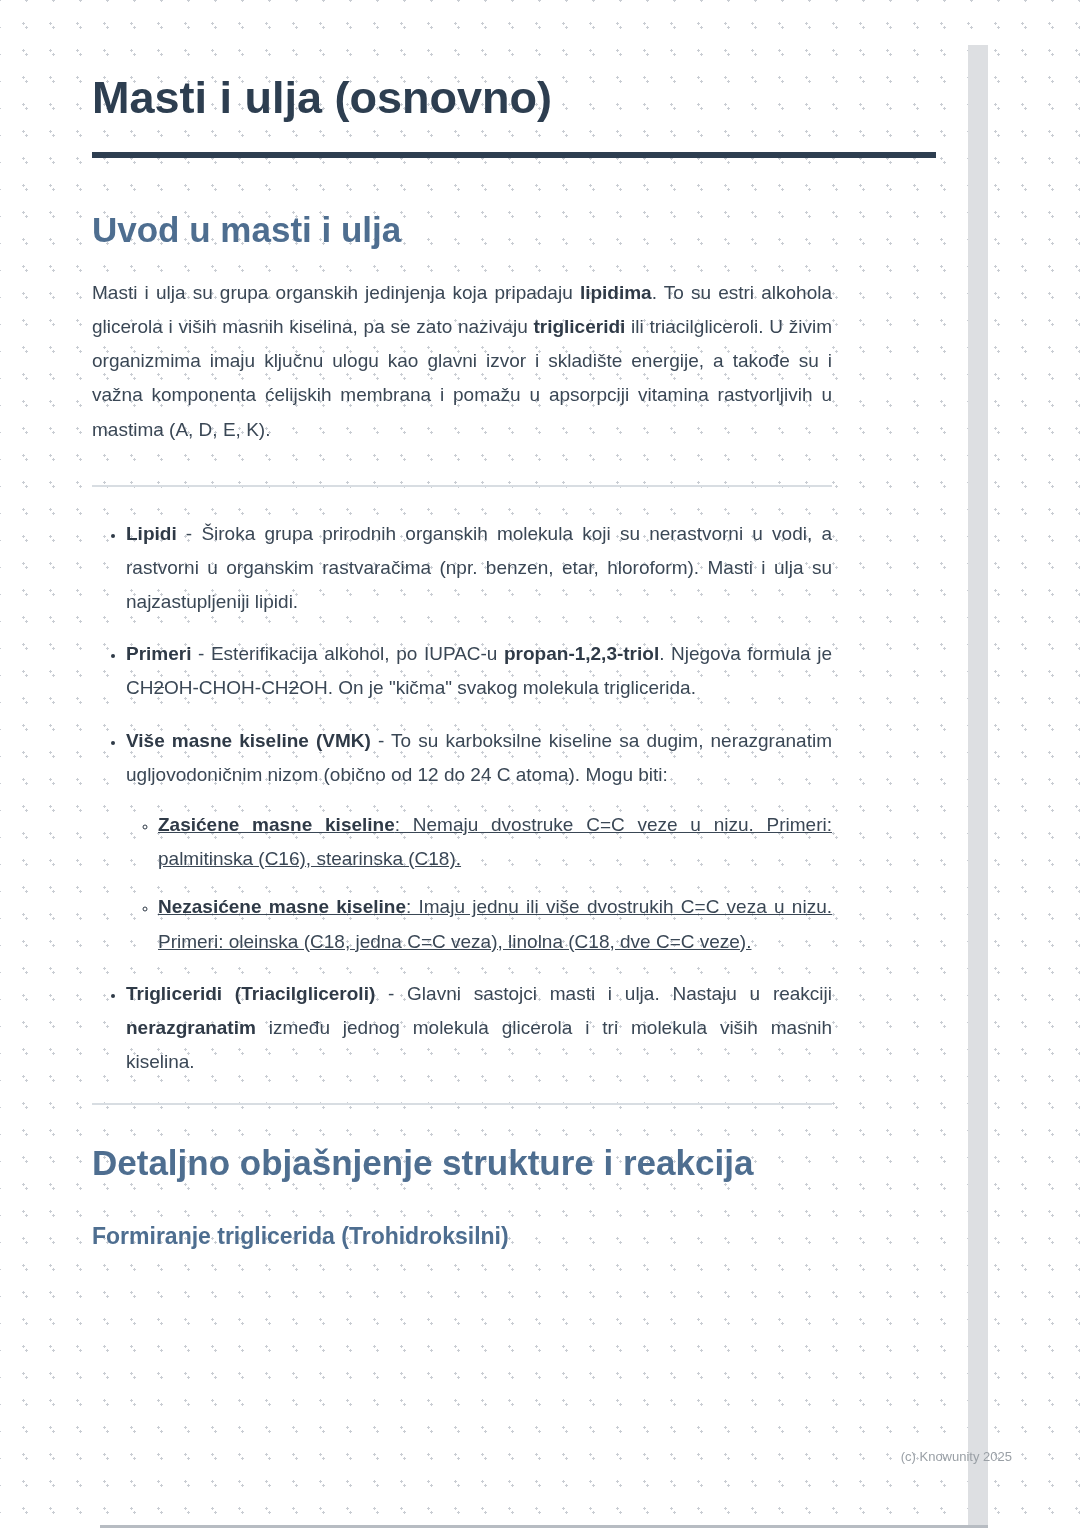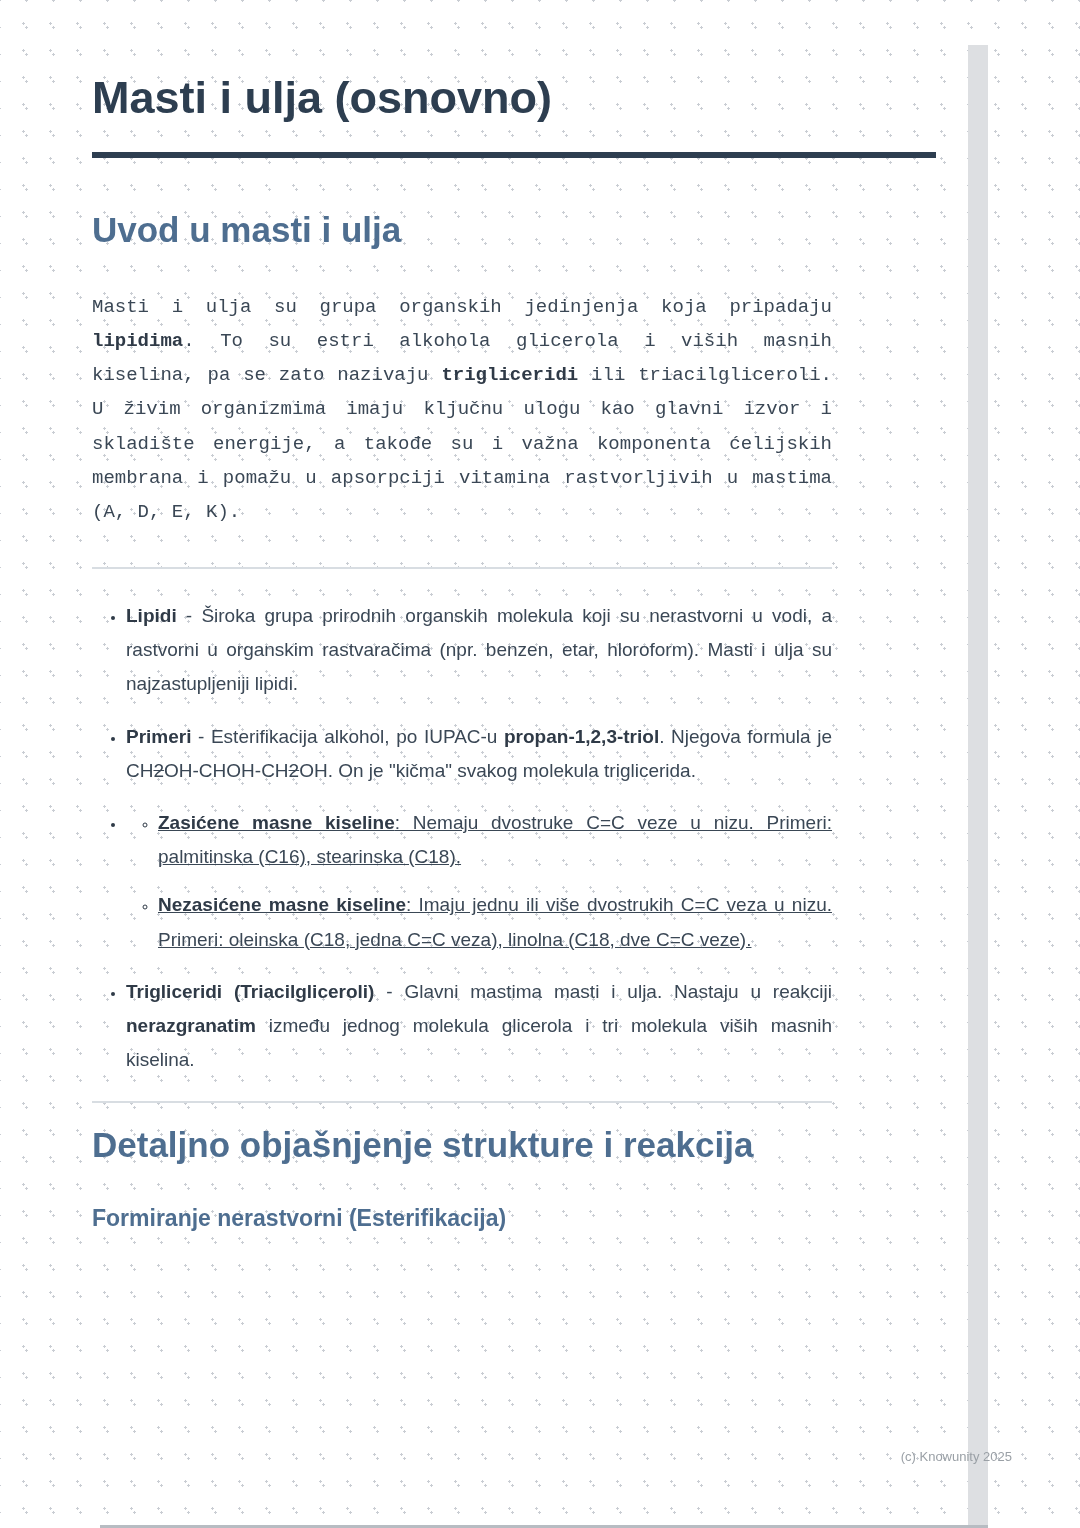--- a/index.html
+++ b/index.html
@@ -48,31 +48,31 @@
     font-weight:700;
     color:var(--heading,#4e6e90);
   }
   h3 {
     font-size:23px;
     font-weight:700;
     color:var(--heading,#4e6e90);
   }
   .h2-intro { margin-top:52px; }
   .h2-std   { margin-top:36px; }
-  .h2-details { margin-top:22px; }
+  .h2-details { margin-top:38px; }
   .h3-sub   { margin-top:40px; }
   .body-text {
     font-size:19px;
     line-height:1.8;
     text-align:justify;
     color:var(--body,#3a4755);
   }
   .body-text b { font-weight:700; color:#2f3a47; }
   .strike { text-decoration:line-through; }
-  .intro-para { margin-top:40px;font-family:Liberation Mono, monospace; }
+  .intro-para { margin-top:26px; }
   .divider {
     height:2px;
     background:var(--divider,#d8dde2);
     border:none;
   }
   .divider-1 { margin-top:38px; }
   .divider-2 { margin-top:24px; }
   ul.bullets {
     margin-top:30px;
     padding-left:34px;
@@ -121,38 +121,39 @@
 
   <section>
     <ul class="bullets">
       <li>
         <div class="body-text"><b>Lipidi</b><span> - Široka grupa prirodnih organskih molekula koji su nerastvorni u vodi, a rastvorni u organskim rastvaračima (npr. benzen, etar, hloroform). Masti i ulja su najzastupljeniji lipidi.</span></div>
       </li>
       <li>
         <div class="body-text"><b>Primeri</b><span> - Esterifikacija alkohol, po IUPAC-u </span><b>propan-1,2,3-triol</b><span>. Njegova formula je CH</span><span class="strike">2</span><span>OH-CHOH-CH</span><span class="strike">2</span><span>OH. On je "kičma" svakog molekula triglicerida.</span></div>
       </li>
       <li>
+        <div class="body-text"><b>Više masne kiseline (VMK)</b><span> - To su karboksilne kiseline sa dugim, nerazgranatim ugljovodoničnim nizom (obično od 12 do 24 C atoma). Mogu biti:</span></div>
         <ul class="sub-bullets">
           <li>
             <div class="body-text"><b>Zasićene masne kiseline</b><span>: Nemaju dvostruke C=C veze u nizu. Primeri: palmitinska (C16), stearinska (C18).</span></div>
           </li>
           <li>
             <div class="body-text"><b>Nezasićene masne kiseline</b><span>: Imaju jednu ili više dvostrukih C=C veza u nizu. Primeri: oleinska (C18, jedna C=C veza), linolna (C18, dve C=C veze).</span></div>
           </li>
         </ul>
       </li>
       <li>
-        <div class="body-text"><b>Trigliceridi (Triacilgliceroli)</b><span> - Glavni mastima masti i ulja. Nastaju u reakciji </span><b>nerazgranatim</b><span> između jednog molekula glicerola i tri molekula viših masnih kiselina.</span></div>
+        <div class="body-text"><b>Trigliceridi (Triacilgliceroli)</b><span> - Glavni sastojci masti i ulja. Nastaju u reakciji </span><b>nerazgranatim</b><span> između jednog molekula glicerola i tri molekula viših masnih kiselina.</span></div>
       </li>
     </ul>
   </section>
 
   <div class="divider divider-2"></div>
 
   <section>
     <h2 class="h2-details">Detaljno objašnjenje strukture i reakcija</h2>
-    <h3 class="h3-sub">Formiranje nerastvorni (Esterifikacija)</h3>
+    <h3 class="h3-sub">Formiranje triglicerida (Trohidroksilni)</h3>
   </section>
 
 </main>
 
 <div class="footer">(c) Knowunity 2025</div>
 <div class="cropped-edge"></div>
 
 </body></html>

